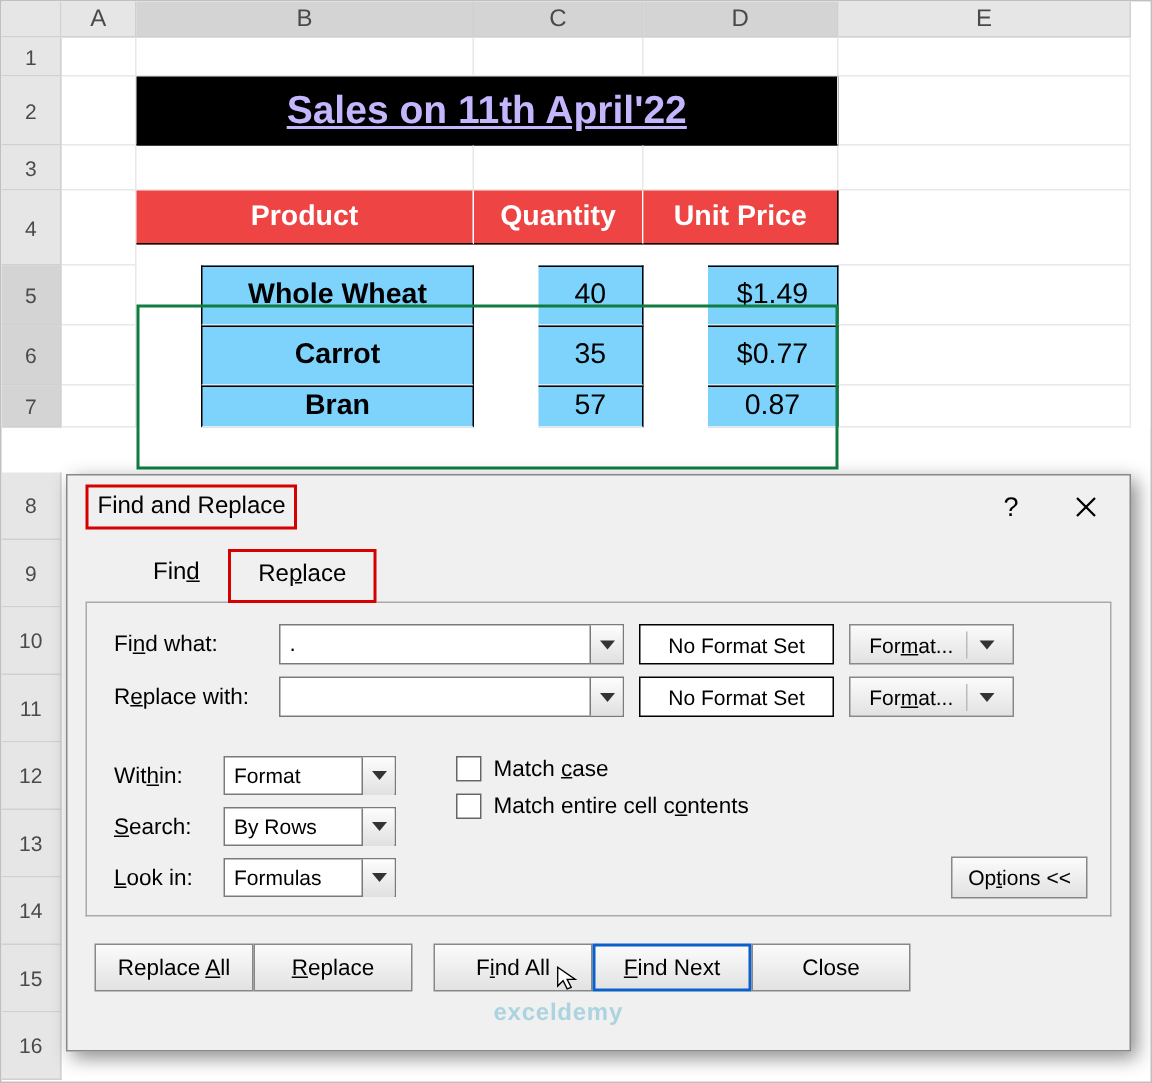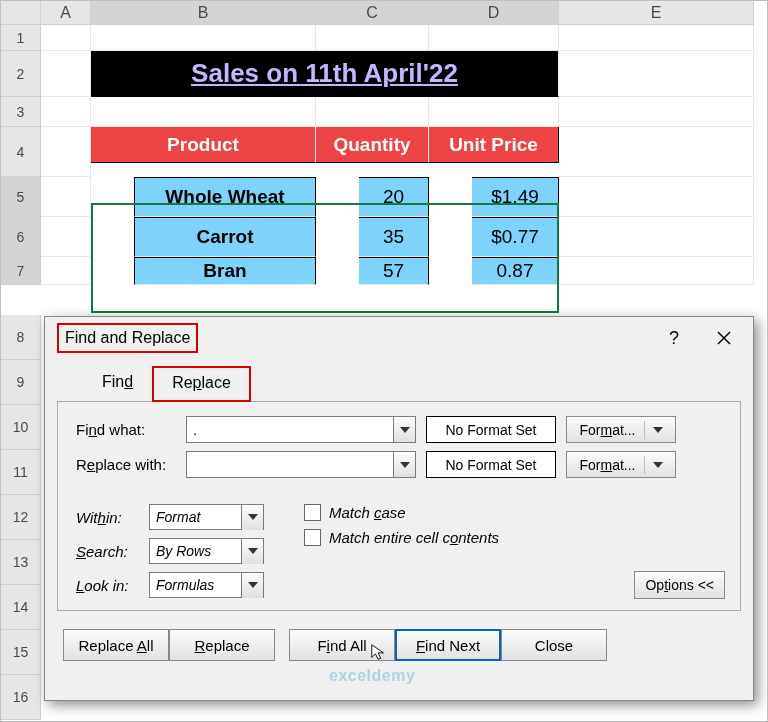--- a/index.html
+++ b/index.html
@@ -193,21 +193,21 @@
     font-size: 14px;
     gap: 4px;
   }
   .arrow-down {
     width: 0; height: 0;
     border-left: 5px solid transparent;
     border-right: 5px solid transparent;
     border-top: 6px solid #333;
   }
 
-  .row2 { display: flex; gap: 40px; margin-top: 26px; font-style: italic; }
+  .row2 { display: flex; gap: 40px; margin-top: 26px; }
   .leftcol .rowL {
     display: flex; align-items: center; gap: 8px; margin-bottom: 8px;
   }
   .leftcol .labL { width: 65px; font-size: 15px; }
   .drop {
     width: 115px; height: 26px;
     background: #fff; border: 1px solid #7a7a7a;
     display: flex; align-items: center;
   }
   .drop .txt { flex: 1; padding: 0 6px; font-size: 14px; }
@@ -296,21 +296,21 @@
   <div class="rowhdr" style="height:50px">4</div>
   <div class="cell" style="height:50px"></div>
   <div class="cell thdr">Product</div>
   <div class="cell thdr">Quantity</div>
   <div class="cell thdr last">Unit Price</div>
   <div class="cell" style="height:50px"></div>
 
   <div class="rowhdr sel">5</div>
   <div class="cell"></div>
   <div class="cell tcell bold" style="border-left:1px solid #000">Whole Wheat</div>
-  <div class="cell tcell">20</div>
+  <div class="cell tcell">40</div>
   <div class="cell tcell">$1.49</div>
   <div class="cell"></div>
 
   <div class="rowhdr sel">6</div>
   <div class="cell"></div>
   <div class="cell tcell bold" style="border-left:1px solid #000">Carrot</div>
   <div class="cell tcell">35</div>
   <div class="cell tcell">$0.77</div>
   <div class="cell"></div>
 

